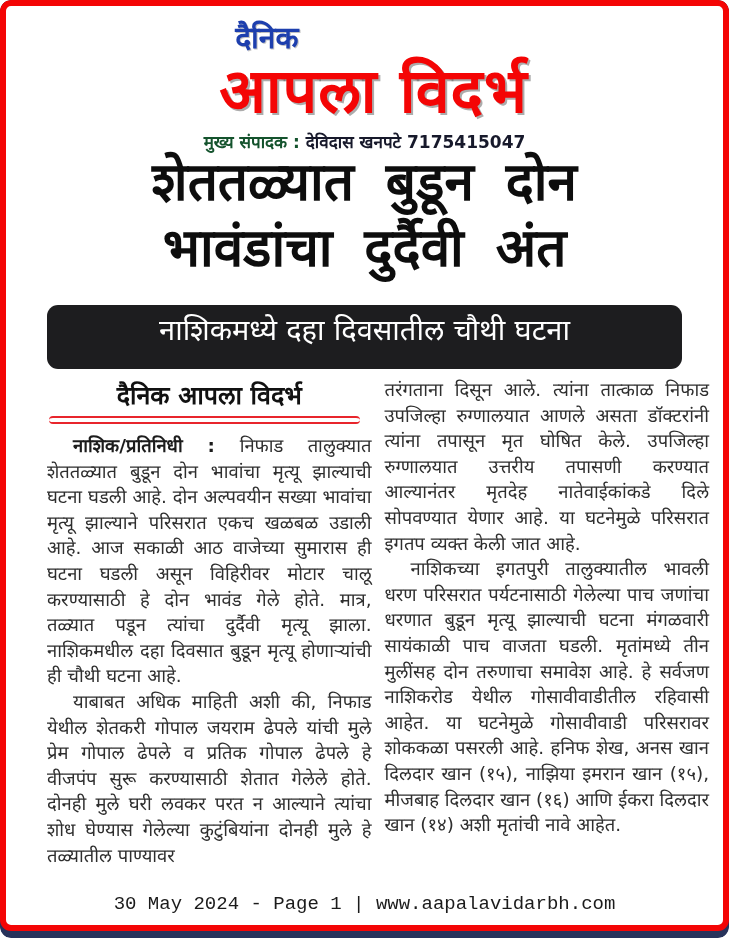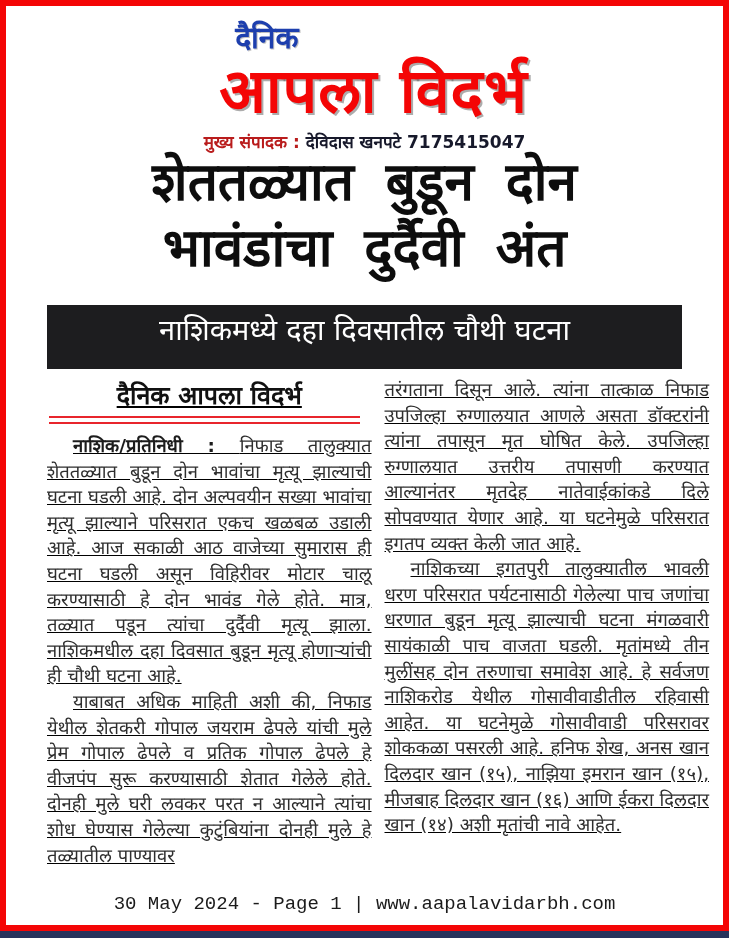--- a/index.html
+++ b/index.html
@@ -1,15 +1,15 @@
 <!DOCTYPE html>
 <html lang="mr"><head>
 <meta charset="utf-8">
 <style>
-  * { margin: 0; padding: 0; box-sizing: border-box; }
+  * { margin: 0; padding: 0; box-sizing: border-box; border-radius: 11px; }
   html, body { background: #ffffff; }
   body {
     width: 729px; height: 938px;
     font-family: "DejaVu Sans", "Liberation Sans", sans-serif;
     overflow: hidden;
   }
   .outer {
     width: 729px; height: 938px;
     background: #27335b; 
     display: flex; flex-direction: column;
@@ -30,21 +30,21 @@
     padding-left: 34px; display: block; line-height: 40px;
     text-shadow: 1px 1px 0 rgba(120,120,120,.45);
   }
   .brand {
     display: block; color: #f40505; font-weight: bold;
     font-size: 61px; line-height: 66px; letter-spacing: 1px;
     text-shadow: 2px 2px 0 rgba(90,90,90,.5);
     margin-left: 18px;
   }
   .tagline { text-align: center; font-size: 17px; font-weight: bold; margin-top: 7px; line-height: 22px; }
-  .tagline .lbl { color: #b91c1c; }
+  .tagline .lbl { color: #14532d; }
   .tagline .val { color: #17192b; }
 
   
   .headline {
     text-align: center; color: #0d0d0d; font-weight: bold;
     font-size: 53px; line-height: 66px; 
     letter-spacing: 0px;
     font-family: Liberation Mono, monospace;
   }
 
@@ -53,21 +53,20 @@
     margin: 20px 41px 0 41px; background: #1d1d1f; color: #ffffff;
     text-align: center; font-size: 29px; line-height: 50px; height: 64px;
     font-weight: normal;
   }
 
   
   .columns {
     display: flex; gap: 13px;
     padding: 8px 14px 0 41px;
     flex: 1;
-    text-decoration: underline;
   }
   .col { flex: 1; }
   .col-header {
     text-align: center; font-size: 25px; font-weight: bold; color: #111;
     line-height: 34px; margin-top: 2px;
   }
   .red-rule {
     height: 8px; margin: 3px 12px 9px 2px;
     border-top: 2px solid #e8252c; border-bottom: 2px solid #e8252c;
   }

